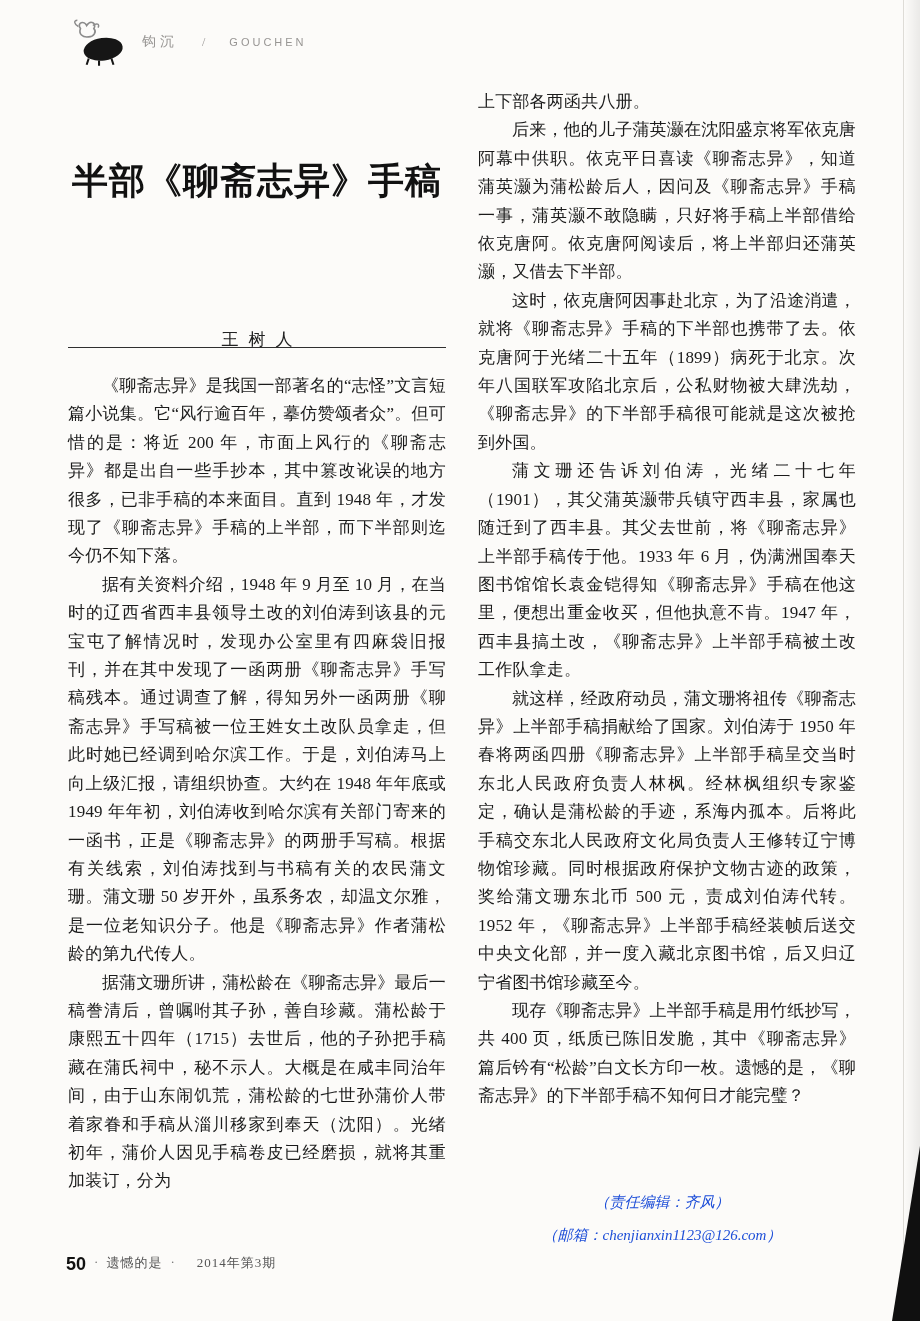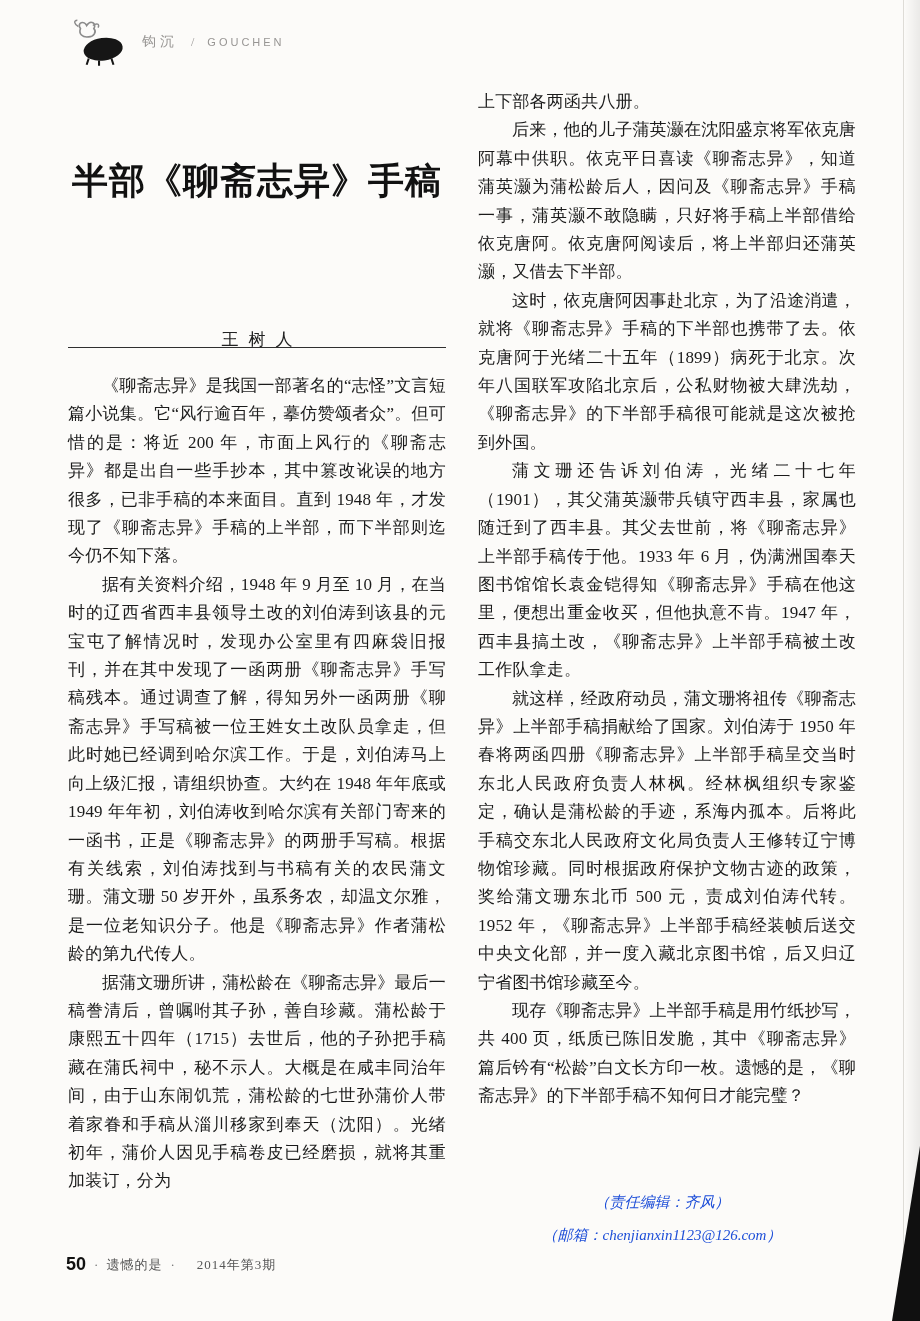--- a/index.html
+++ b/index.html
@@ -11,21 +11,21 @@
     font-family:"Liberation Serif", serif;
     color:#1b1b1b;
   }
   
   .masthead{
     position:absolute;left:66px;top:18px;
     display:flex;align-items:center;gap:12px;
   }
   .logo{width:64px;height:48px;display:block;}
   .mast-text{
-    display:flex;align-items:baseline;gap:13px;
+    display:flex;align-items:baseline;gap:24px;
     color:#979593;
   }
   .mast-cn{font-size:14px;letter-spacing:4px;}
   .mast-slash{font-size:12px;}
   .mast-en{font-size:11px;letter-spacing:3px;font-family:"Liberation Sans", sans-serif;}
   
   .article-title{
     position:absolute;left:68px;top:146px;width:378px;
     text-align:center;
     font-size:36px;font-weight:700;
@@ -57,21 +57,21 @@
   }
   .right-column .para:first-child{text-indent:0;}
   
   .notes{
     position:absolute;left:478px;top:1186px;width:368px;
     text-align:center;font-size:15px;line-height:33px;color:#1d4ed8;font-style:italic;
   }
   
   .footer{
     position:absolute;left:66px;top:1254px;
-    display:flex;align-items:center;gap:8px;
+    display:flex;align-items:flex-start;gap:8px;
   }
   .page-number{font-size:18px;font-weight:700;color:#111;font-family:"Liberation Sans", sans-serif;}
   .footer-sep{font-size:13px;color:#777;}
   .footer-journal{font-size:13px;color:#555;letter-spacing:1px;}
   .footer-issue{font-size:13px;color:#555;letter-spacing:1px;margin-left:14px;}
   
   .scan-edge{
     position:absolute;right:0;top:0;width:16px;height:100%;
     background:linear-gradient(to right, rgba(0,0,0,0), rgba(0,0,0,0.07));
     border-left:1px solid #dedcd7;

